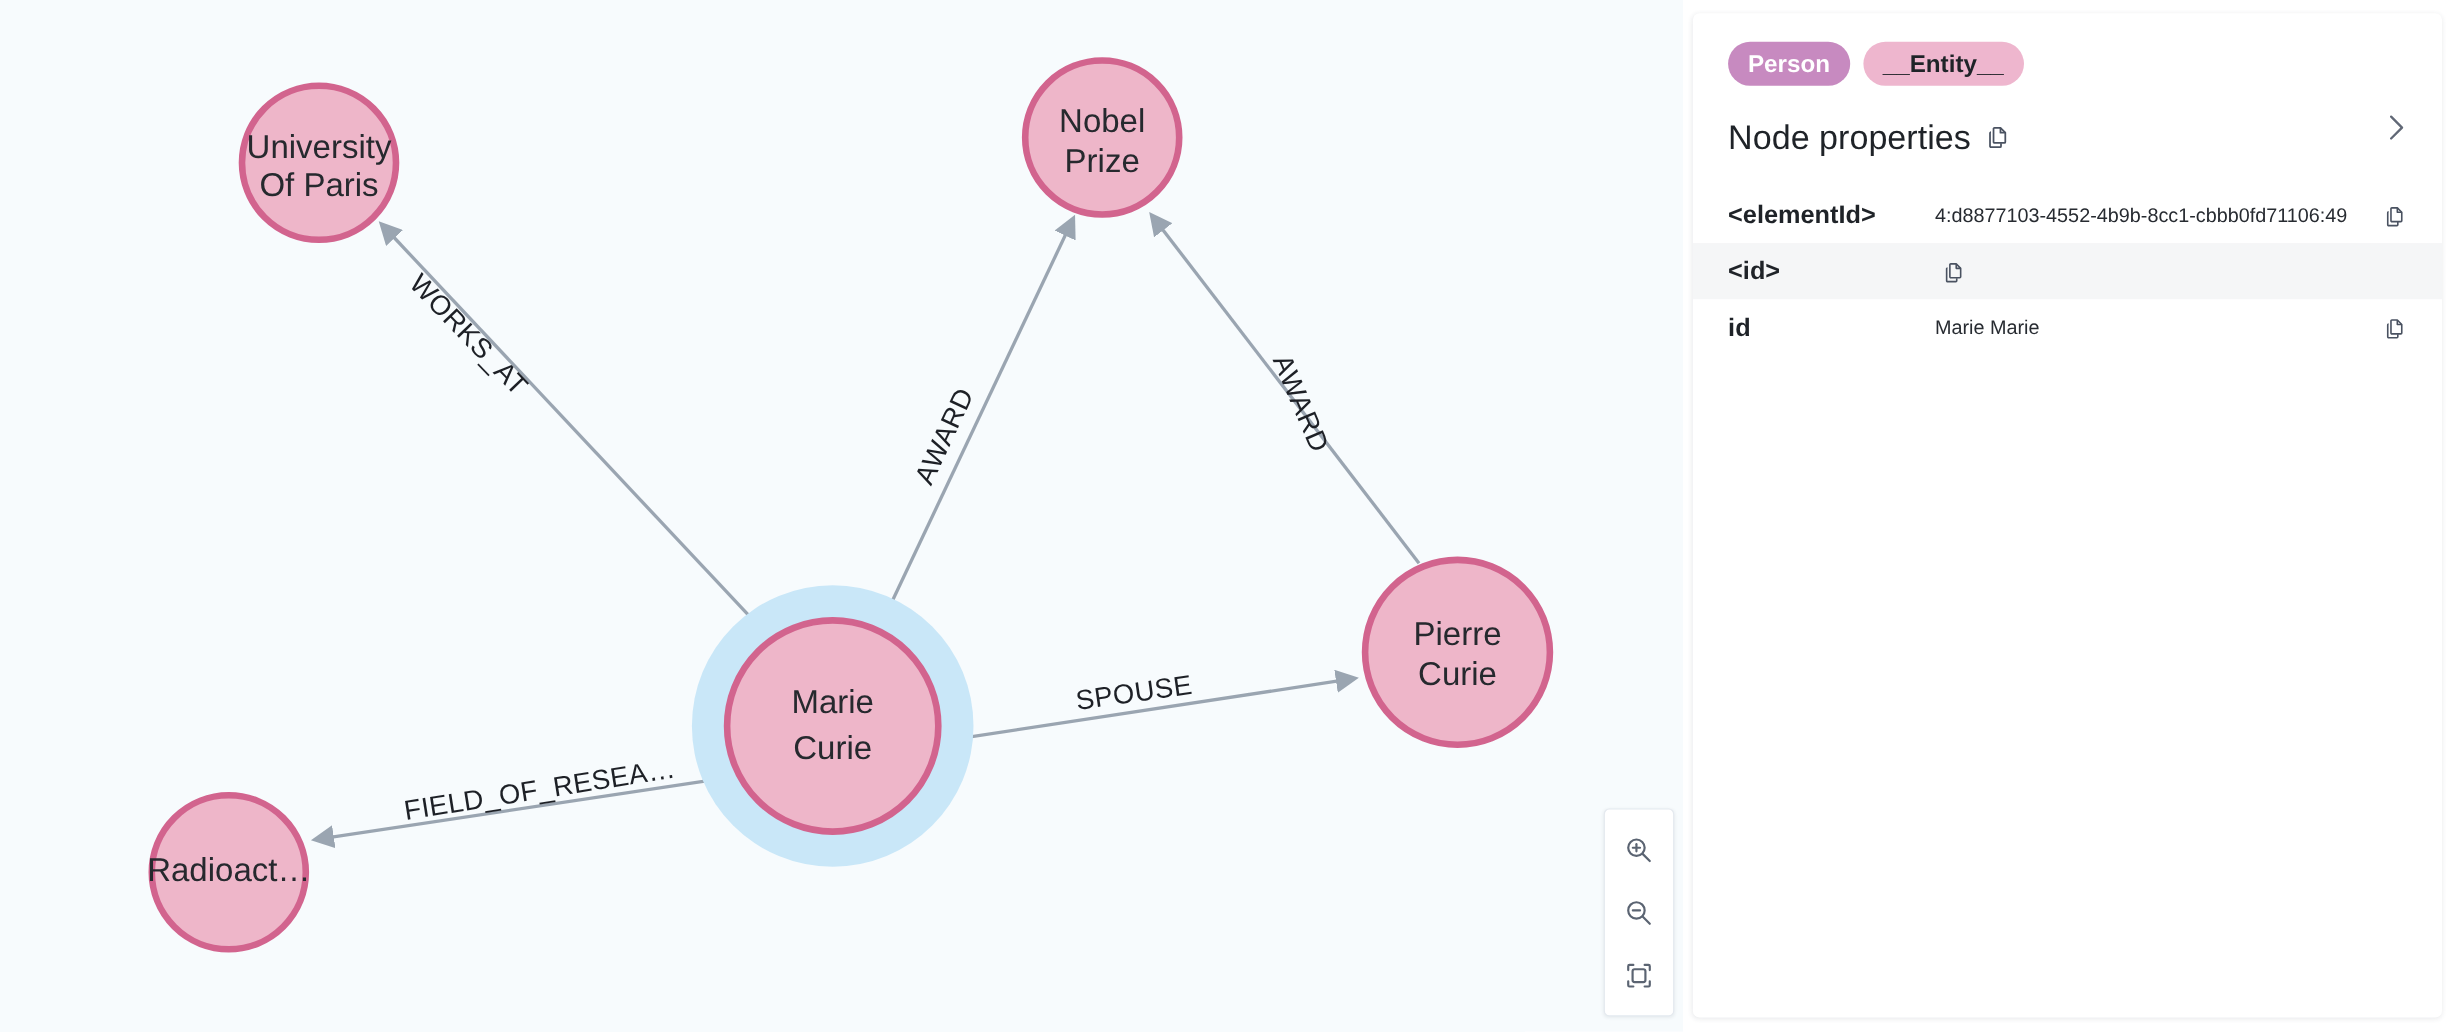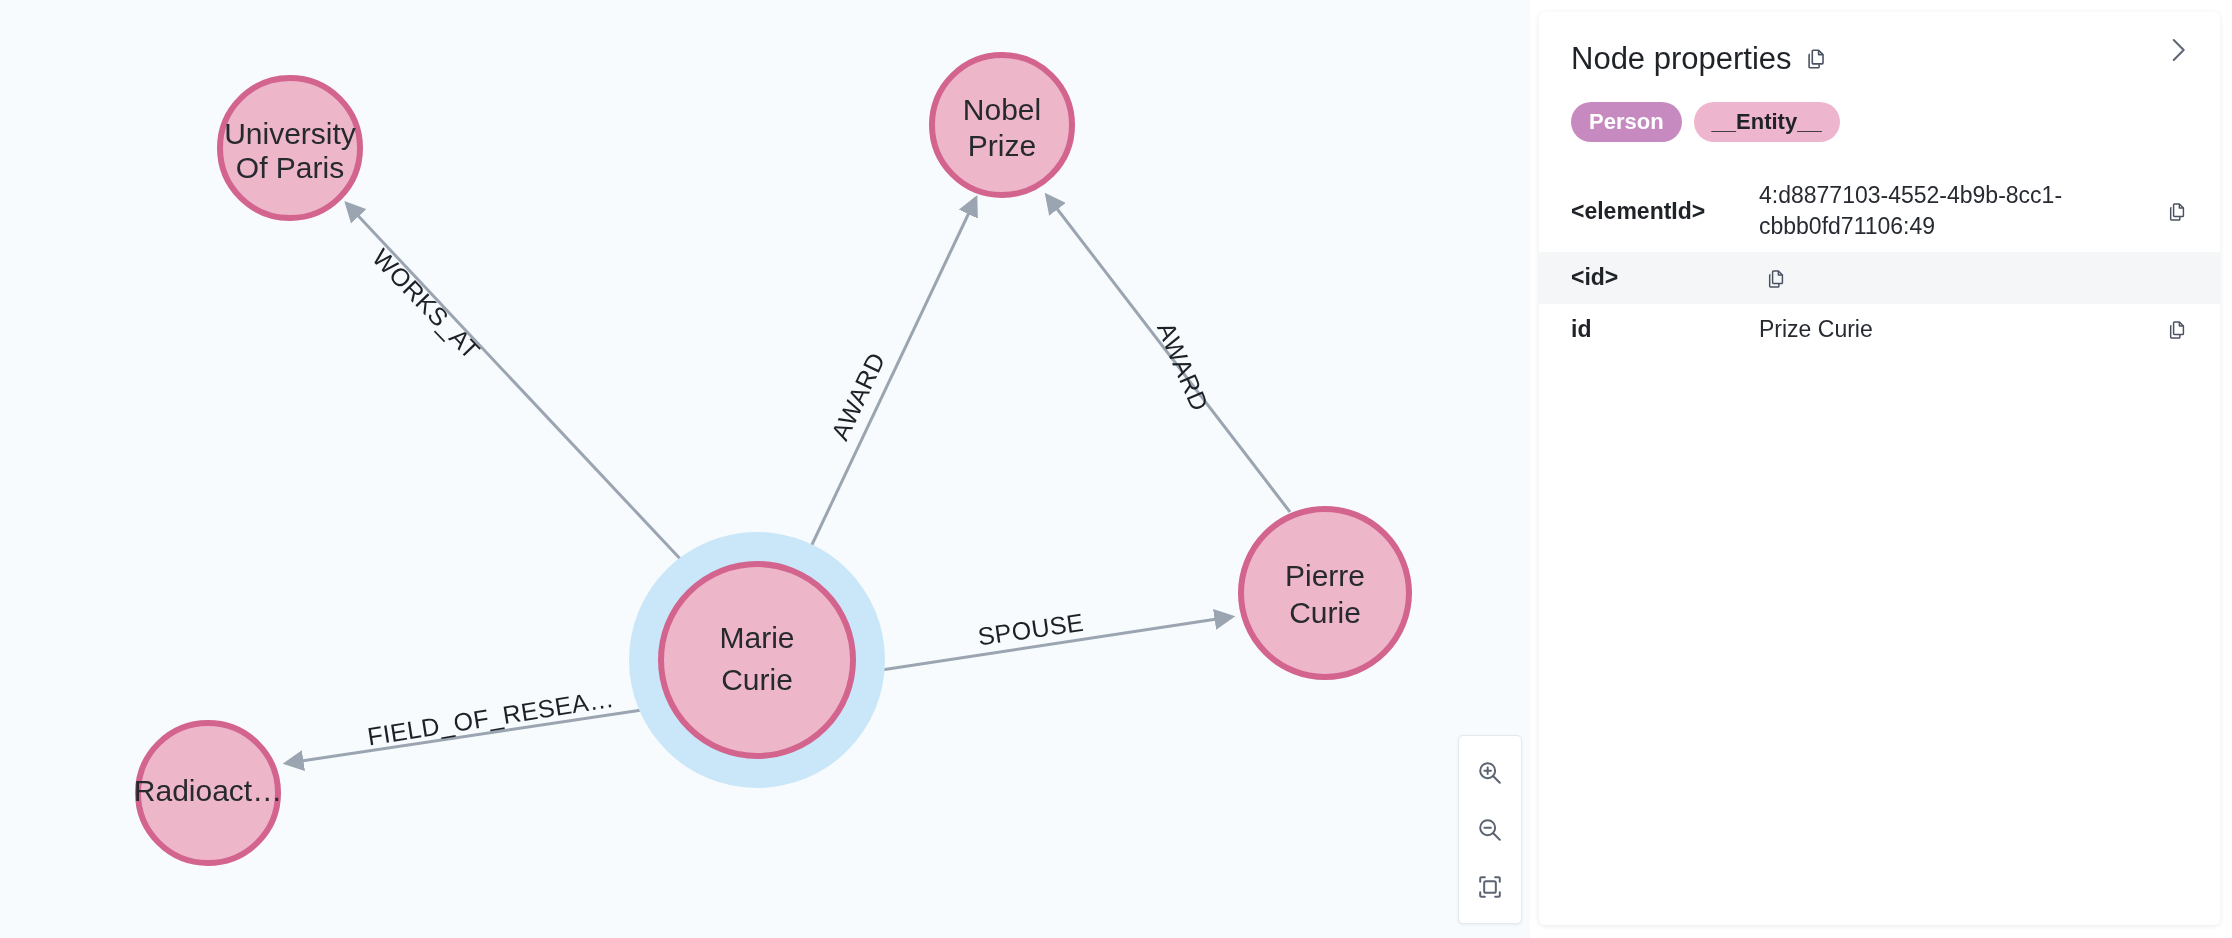--- a/index.html
+++ b/index.html
@@ -165,21 +165,21 @@
     width: 188px;
     flex: 0 0 188px;
     font-size: 23px;
     font-weight: bold;
     color: #1f2328;
     line-height: 1.35;
     word-break: break-word;
   }
   .prop-val {
     flex: 1 1 auto;
-    font-size: 23px;
+    font-size: 18px;
     color: #272b31;
     line-height: 1.35;
     word-break: break-word;
     padding-right: 12px;
   }
   .prop-copy {
     flex: 0 0 34px;
     width: 34px;
     display: flex;
     justify-content: center;
@@ -274,44 +274,44 @@
           <path d="M3.6 7.6 V4.6 a1 1 0 0 1 1-1 h3"></path>
           <path d="M20.4 7.6 V4.6 a1 1 0 0 0-1-1 h-3"></path>
           <path d="M3.6 16.4 v3 a1 1 0 0 0 1 1 h3"></path>
           <path d="M20.4 16.4 v3 a1 1 0 0 1-1 1 h-3"></path>
         </svg>
       </div>
     </div>
   </div>
 
   <aside id="properties-panel">
+
+    <div id="label-badges">
+      <span class="badge" style="background:#c78ac0;color:#ffffff;">Person</span>
+      <span class="badge" style="background:#eeb6ce;color:#1f2328;">__Entity__</span>
+    </div>
 
     <div id="panel-header">
       <div id="panel-title-wrap">
         <h1 id="panel-title">Node properties</h1>
         <span style="cursor:pointer;">
           <svg class="copy-ico" width="24" height="24" viewBox="0 0 24 24" fill="none" stroke="#4a5261" stroke-width="1.6" stroke-linejoin="round">
             <path d="M9.2 3.2 h5.4 L19 7.6 v8.4 a.9.9 0 0 1-.9.9 H9.2 a.9.9 0 0 1-.9-.9 V4.1 a.9.9 0 0 1 .9-.9 z"></path>
             <path d="M14.6 3.2 v4.4 H19"></path>
             <path d="M6 7.2 a.9.9 0 0 0-.9.9 v11.8 a.9.9 0 0 0 .9.9 h8.2 a.9.9 0 0 0 .9-.9 v-2.6"></path>
           </svg>
         </span>
       </div>
       <div id="panel-collapse">
         <svg width="34" height="34" viewBox="0 0 24 24" fill="none" stroke="#616876" stroke-width="1.5" stroke-linecap="round" stroke-linejoin="round">
           <polyline points="9,5 16,12 9,19"></polyline>
         </svg>
       </div>
     </div>
 
-    <div id="label-badges">
-      <span class="badge" style="background:#c78ac0;color:#ffffff;">Person</span>
-      <span class="badge" style="background:#eeb6ce;color:#1f2328;">__Entity__</span>
-    </div>
-
     <div id="prop-table">
 
       <div class="prop-row">
         <div class="prop-key">&lt;elementId&gt;</div>
         <div class="prop-val">4:d8877103-4552-4b9b-8cc1-cbbb0fd71106:49</div>
         <div class="prop-copy">
           <svg class="copy-ico" width="22" height="22" viewBox="0 0 24 24" fill="none" stroke="#4a5261" stroke-width="1.6" stroke-linejoin="round">
             <path d="M9.2 3.2 h5.4 L19 7.6 v8.4 a.9.9 0 0 1-.9.9 H9.2 a.9.9 0 0 1-.9-.9 V4.1 a.9.9 0 0 1 .9-.9 z"></path>
             <path d="M14.6 3.2 v4.4 H19"></path>
             <path d="M6 7.2 a.9.9 0 0 0-.9.9 v11.8 a.9.9 0 0 0 .9.9 h8.2 a.9.9 0 0 0 .9-.9 v-2.6"></path>
@@ -325,21 +325,21 @@
           <svg class="copy-ico" width="22" height="22" viewBox="0 0 24 24" fill="none" stroke="#4a5261" stroke-width="1.6" stroke-linejoin="round">
             <path d="M9.2 3.2 h5.4 L19 7.6 v8.4 a.9.9 0 0 1-.9.9 H9.2 a.9.9 0 0 1-.9-.9 V4.1 a.9.9 0 0 1 .9-.9 z"></path>
             <path d="M14.6 3.2 v4.4 H19"></path>
             <path d="M6 7.2 a.9.9 0 0 0-.9.9 v11.8 a.9.9 0 0 0 .9.9 h8.2 a.9.9 0 0 0 .9-.9 v-2.6"></path>
           </svg>
         </div>
       </div>
 
       <div class="prop-row">
         <div class="prop-key">id</div>
-        <div class="prop-val">Prize Curie</div>
+        <div class="prop-val">Marie Marie</div>
         <div class="prop-copy">
           <svg class="copy-ico" width="22" height="22" viewBox="0 0 24 24" fill="none" stroke="#4a5261" stroke-width="1.6" stroke-linejoin="round">
             <path d="M9.2 3.2 h5.4 L19 7.6 v8.4 a.9.9 0 0 1-.9.9 H9.2 a.9.9 0 0 1-.9-.9 V4.1 a.9.9 0 0 1 .9-.9 z"></path>
             <path d="M14.6 3.2 v4.4 H19"></path>
             <path d="M6 7.2 a.9.9 0 0 0-.9.9 v11.8 a.9.9 0 0 0 .9.9 h8.2 a.9.9 0 0 0 .9-.9 v-2.6"></path>
           </svg>
         </div>
       </div>
 
     </div>

